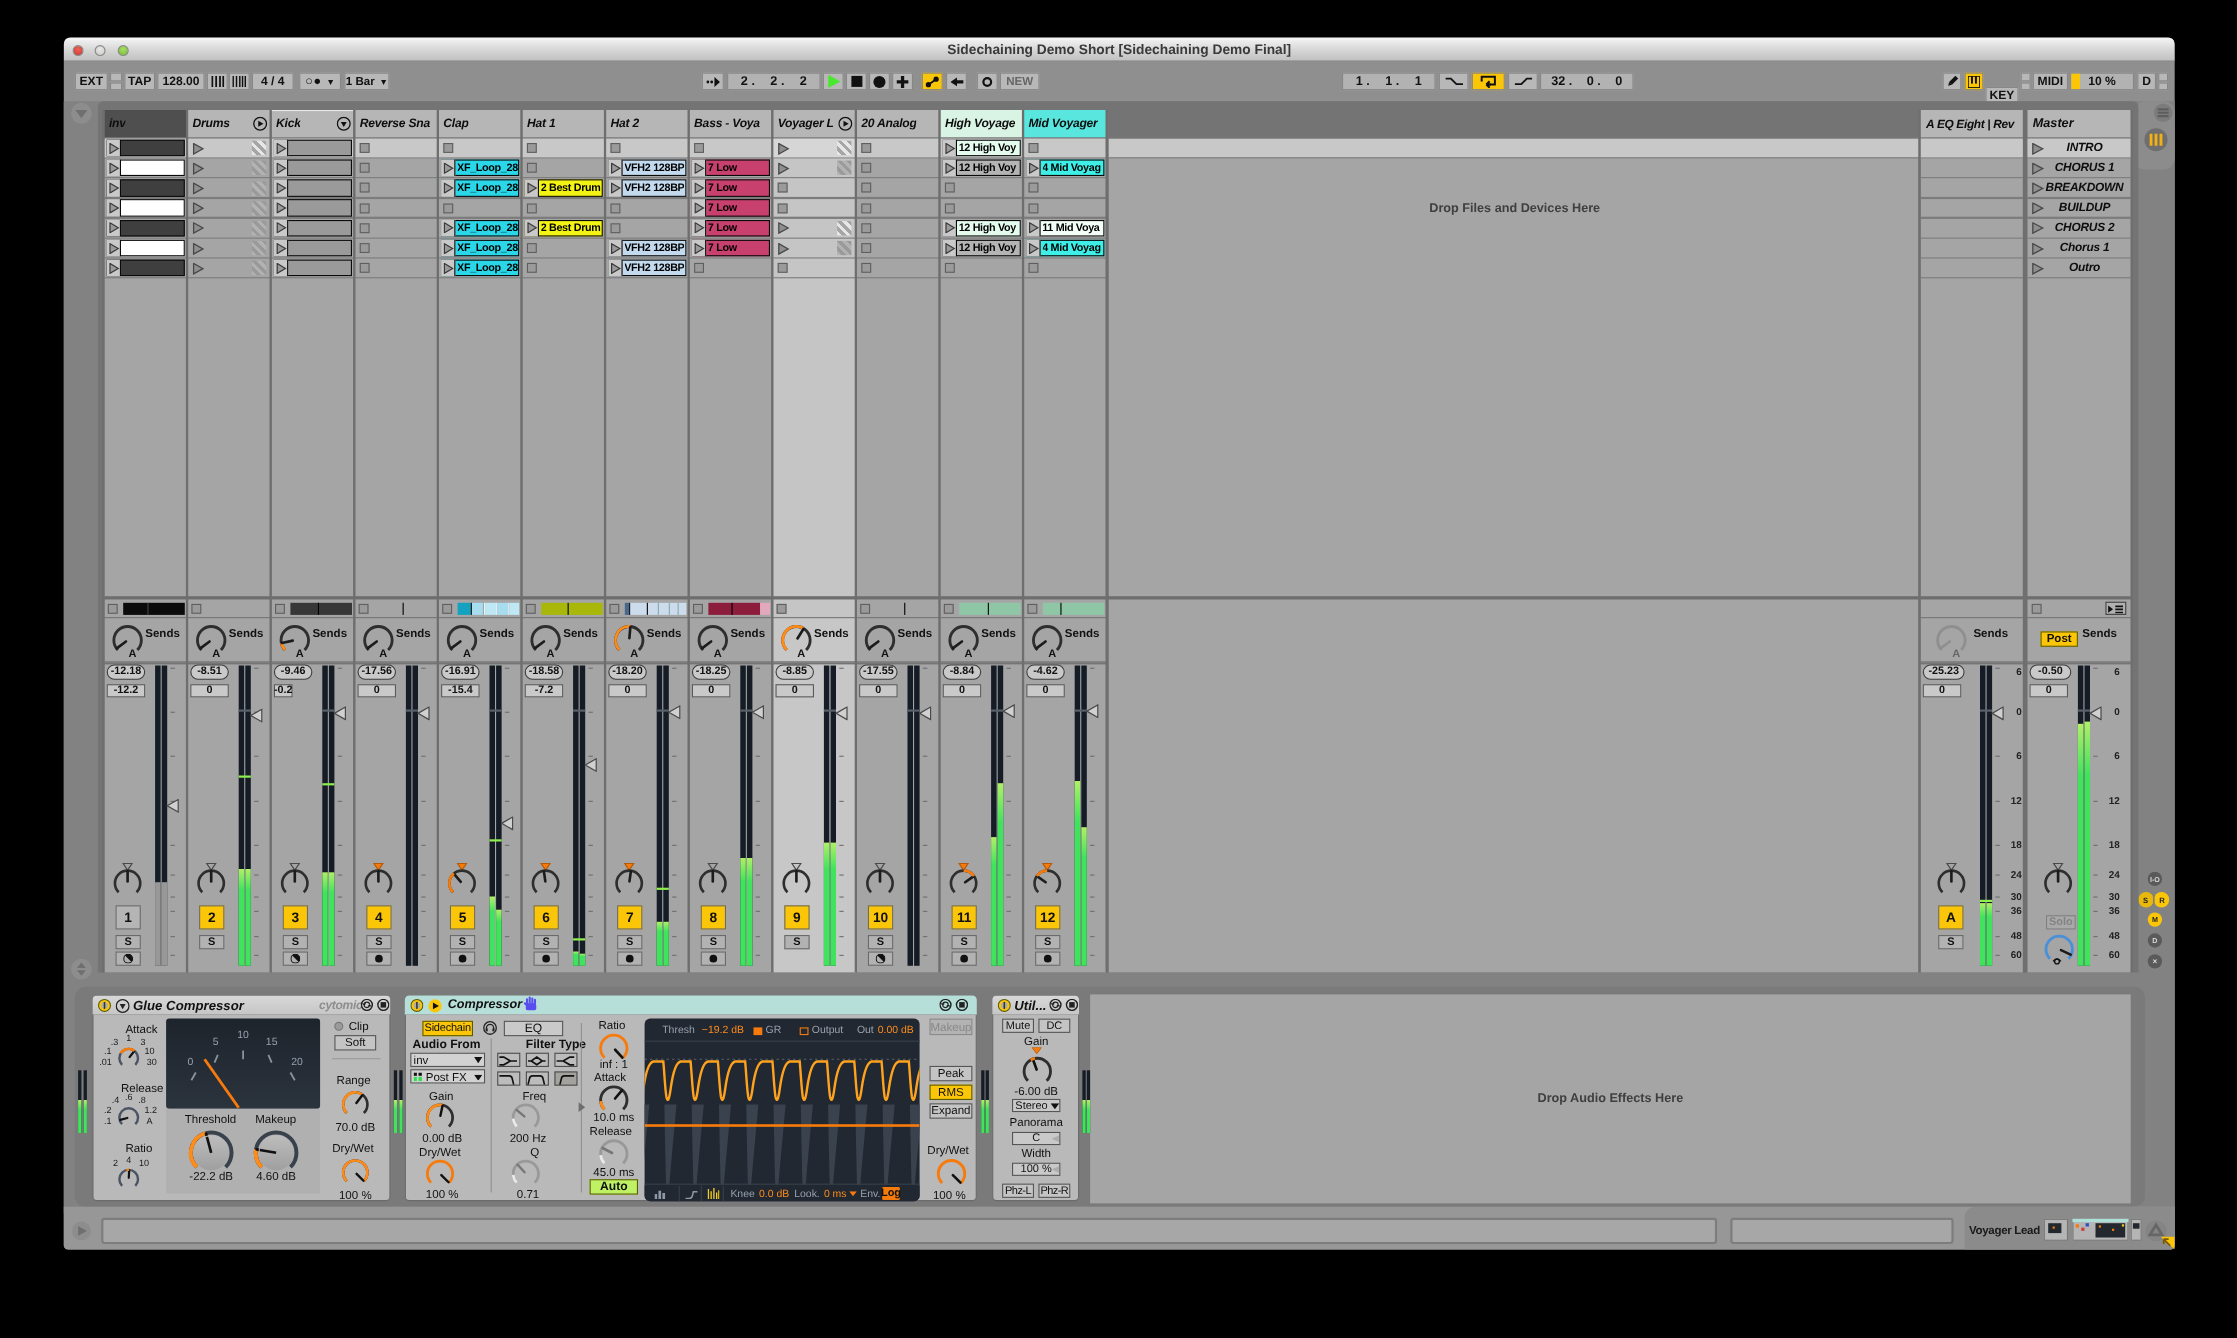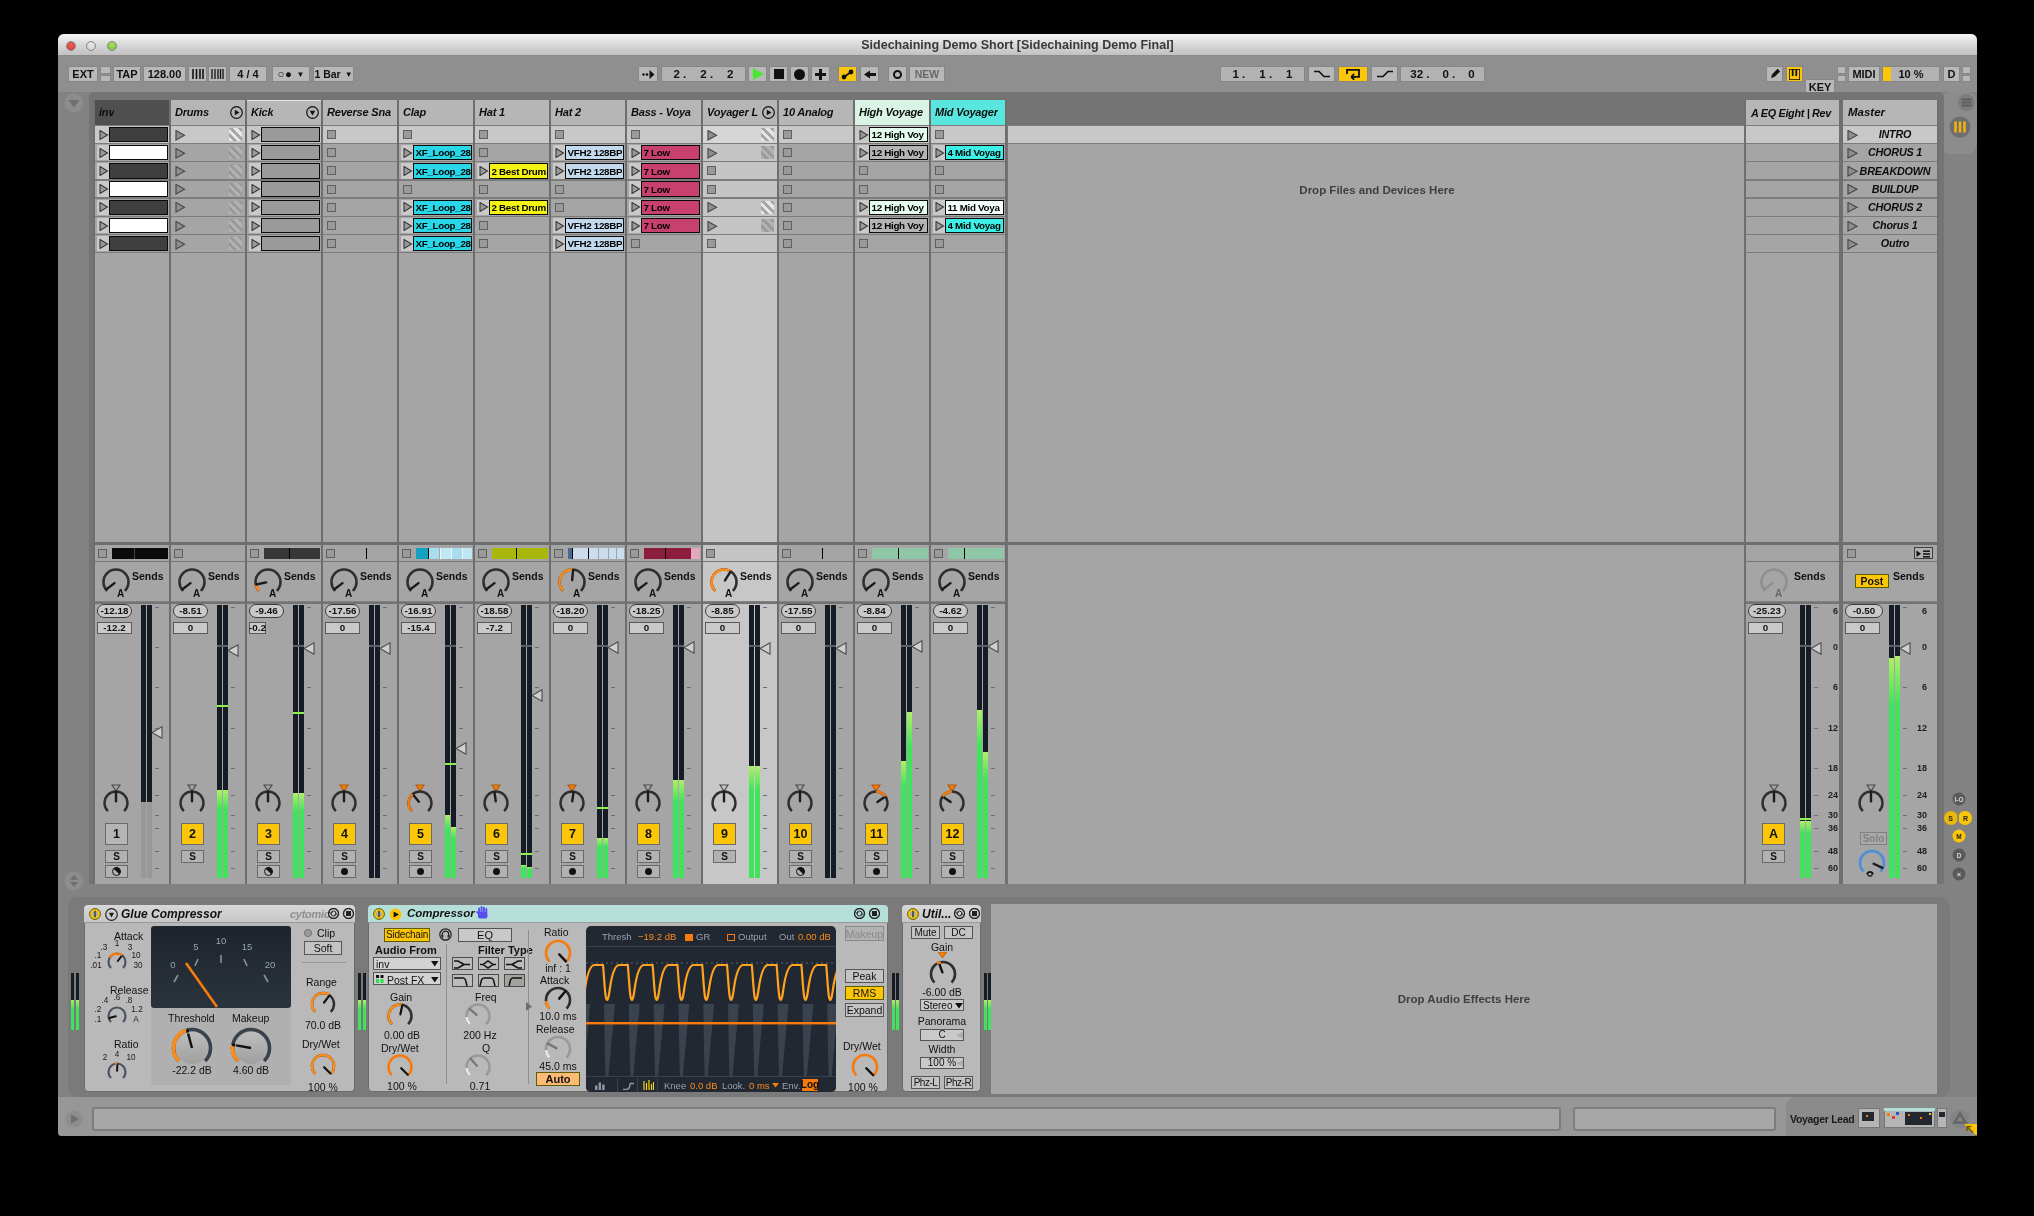--- a/index.html
+++ b/index.html
@@ -211,21 +211,21 @@
 <div class="abs" style="left:555px;top:106px;white-space:nowrap;font-weight:bold;font-style:italic;font-size:11px;color:#0d0d0d;max-width:70px;overflow:hidden;letter-spacing:-0.2px;">Hat 2</div>
 <div class="abs " style="left:627px;top:100px;width:74.5px;height:24.5px;background:#b6b6b6;"></div>
 <div class="abs" style="left:631px;top:106px;white-space:nowrap;font-weight:bold;font-style:italic;font-size:11px;color:#0d0d0d;max-width:70px;overflow:hidden;letter-spacing:-0.2px;">Bass - Voya</div>
 <div class="abs " style="left:703px;top:100px;width:74.5px;height:24.5px;background:#b6b6b6;"></div>
 <div class="abs" style="left:707px;top:106px;white-space:nowrap;font-weight:bold;font-style:italic;font-size:11px;color:#0d0d0d;max-width:70px;overflow:hidden;letter-spacing:-0.2px;">Voyager L</div>
 <svg class="abs" style="left:762.0px;top:105.5px" width="13" height="13" viewBox="0 0 13 13">
     <circle cx="6.5" cy="6.5" r="5.8" fill="none" stroke="#111" stroke-width="1.2"></circle>
     <path d="M4.8 3.8 L9.5 6.5 L4.8 9.2 Z" fill="#111"></path>
   </svg>
 <div class="abs " style="left:779px;top:100px;width:74.5px;height:24.5px;background:#b6b6b6;"></div>
-<div class="abs" style="left:783px;top:106px;white-space:nowrap;font-weight:bold;font-style:italic;font-size:11px;color:#0d0d0d;max-width:70px;overflow:hidden;letter-spacing:-0.2px;">10 Analog</div>
+<div class="abs" style="left:783px;top:106px;white-space:nowrap;font-weight:bold;font-style:italic;font-size:11px;color:#0d0d0d;max-width:70px;overflow:hidden;letter-spacing:-0.2px;">20 Analog</div>
 <div class="abs " style="left:855px;top:100px;width:74.5px;height:24.5px;background:#d9f4e4;"></div>
 <div class="abs" style="left:859px;top:106px;white-space:nowrap;font-weight:bold;font-style:italic;font-size:11px;color:#0d0d0d;max-width:70px;overflow:hidden;letter-spacing:-0.2px;">High Voyage</div>
 <div class="abs " style="left:931px;top:100px;width:74.5px;height:24.5px;background:#59e6df;"></div>
 <div class="abs" style="left:935px;top:106px;white-space:nowrap;font-weight:bold;font-style:italic;font-size:11px;color:#0d0d0d;max-width:70px;overflow:hidden;letter-spacing:-0.2px;">Mid Voyager</div>
 <div class="abs " style="left:1746px;top:100px;width:93px;height:24.5px;background:#b6b6b6;"></div>
 <div class="abs" style="left:1751px;top:106.5px;white-space:nowrap;font-weight:bold;font-style:italic;font-size:10.8px;color:#0d0d0d;letter-spacing:-0.3px;">A EQ Eight | Rev</div>
 <div class="abs " style="left:1843px;top:100px;width:94px;height:24.5px;background:#b6b6b6;"></div>
 <div class="abs" style="left:1848px;top:106px;white-space:nowrap;font-weight:bold;font-style:italic;font-size:11.5px;color:#0d0d0d;">Master</div>
 <div class="abs " style="left:95px;top:126px;width:74.5px;height:417px;background:#a5a5a5;"></div>
 <div class="abs " style="left:95px;top:124.5px;width:74.5px;height:1.5px;background:#7c7c7c;"></div>
@@ -1586,21 +1586,21 @@
     <line x1="16.16" y1="13.62" x2="22.39" y2="6.19" stroke="#111" stroke-width="2.4" stroke-linecap="round"></line>
   </svg>
 <div class="abs" style="left:536px;top:1010.5px;width:44px;height:11px;display:flex;align-items:center;justify-content:center;font-size:10.5px;color:#111;">10.0 ms</div>
 <div class="abs" style="left:536px;top:1022.5px;white-space:nowrap;font-size:10.5px;color:#111;">Release</div>
 <svg class="abs" style="left:543px;top:1034px" width="30" height="30" viewBox="0 0 30 30">
     <path d="M 6.51 23.49 A 12 12 0 1 1 23.49 23.49" stroke="#999" stroke-width="2.6" fill="none" stroke-linecap="butt"></path>
     <line x1="13.41" y1="14.15" x2="4.85" y2="9.60" stroke="#777" stroke-width="2.4" stroke-linecap="round"></line>
     <path d="M 6.51 23.49 A 12 12 0 0 1 3.05 16.05" stroke="#e8e8e8" stroke-width="2.6" fill="none"></path>
   </svg>
 <div class="abs" style="left:536px;top:1060.5px;width:44px;height:11px;display:flex;align-items:center;justify-content:center;font-size:10.5px;color:#111;">45.0 ms</div>
-<div class="abs " style="left:536px;top:1071.5px;width:44px;height:14px;background:#fdba74;border:1px solid #5c5c04;display:flex;align-items:center;justify-content:center;font-weight:bold;font-size:11px;color:#111;">Auto</div>
+<div class="abs " style="left:536px;top:1071.5px;width:44px;height:14px;background:#bef264;border:1px solid #5c5c04;display:flex;align-items:center;justify-content:center;font-weight:bold;font-size:11px;color:#111;">Auto</div>
 <div class="abs " style="left:586px;top:926px;width:250px;height:166px;background:#212832;border-radius:5px;"></div>
 <div class="abs" style="left:602px;top:931px;white-space:nowrap;font-size:9.5px;color:#98a2ae;">Thresh</div>
 <div class="abs" style="left:638px;top:931px;white-space:nowrap;font-size:9.5px;color:#ff8c19;">−19.2 dB</div>
 <div class="abs " style="left:685px;top:933.5px;width:7.5px;height:7.5px;background:#f67b0c;"></div>
 <div class="abs" style="left:696px;top:931px;white-space:nowrap;font-size:9.5px;color:#98a2ae;">GR</div>
 <div class="abs " style="left:727px;top:933.5px;width:7.5px;height:7.5px;border:1.6px solid #f67b0c;"></div>
 <div class="abs" style="left:738px;top:931px;white-space:nowrap;font-size:9.5px;color:#98a2ae;">Output</div>
 <div class="abs" style="left:779px;top:931px;white-space:nowrap;font-size:9.5px;color:#98a2ae;">Out</div>
 <div class="abs" style="left:798px;top:931px;white-space:nowrap;font-size:9.5px;color:#ff8c19;">0.00 dB</div>
 <div class="abs " style="left:586px;top:946px;width:250px;height:1.2px;background:#39414b;"></div>

